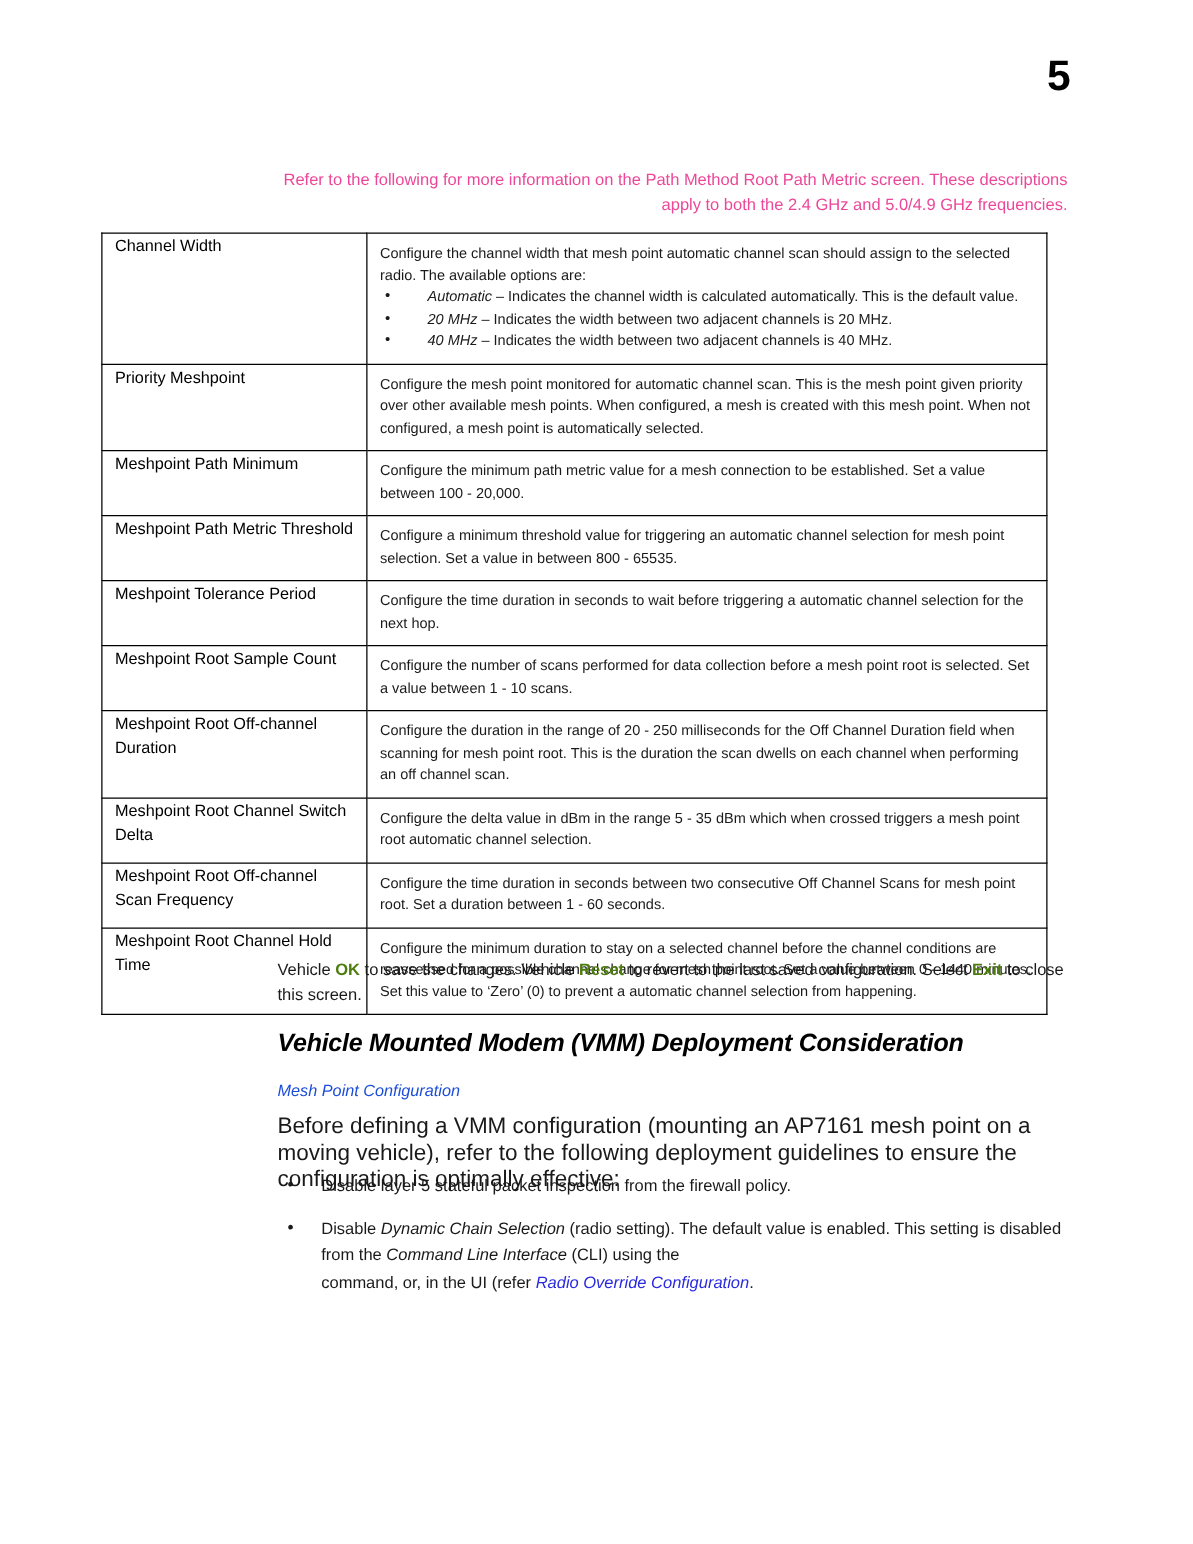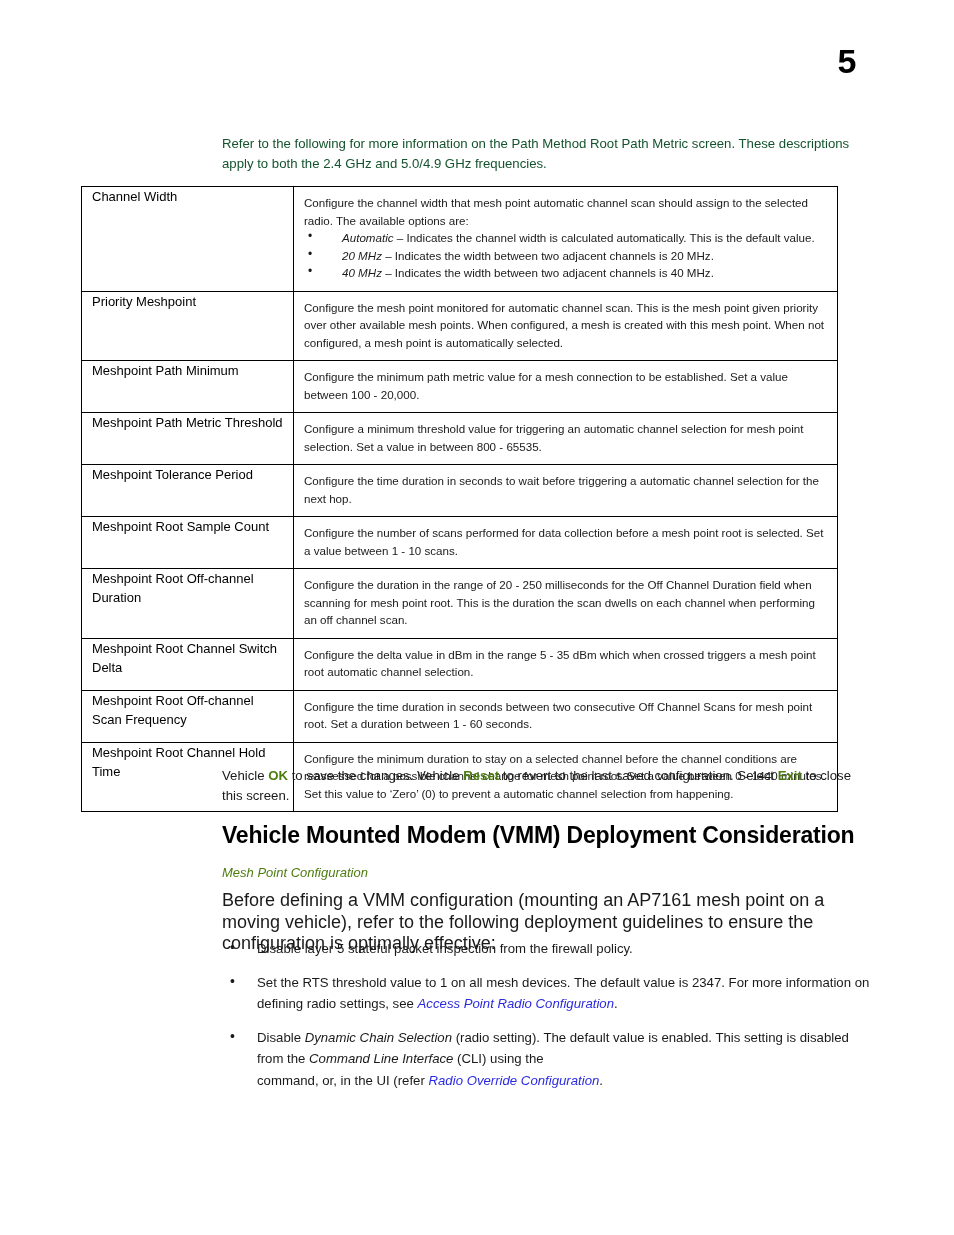--- a/index.html
+++ b/index.html
@@ -33,21 +33,22 @@
   }
 
   
   .intro {
     position: absolute;
     left: 222px;
     top: 134px;
     width: 632px;
     font-size: 13.2px;
     line-height: 19.5px;
-    color: #14532d;
+    color: #ec4899;
+    text-align: right;
   }
 
   
   .spec-table {
     position: absolute;
     left: 81px;
     top: 186px;
     width: 757px;
     border-collapse: collapse;
     table-layout: fixed;
@@ -105,35 +106,36 @@
     line-height: 19.5px;
     color: #1a1a1a;
   }
   .select-note b { font-weight: bold; color: #4d7c0f; }
 
   
   .section-heading {
     position: absolute;
     left: 222px;
     top: 823px;
-    font-size: 23px;
+    font-size: 20px;
     font-weight: bold;
+    font-style: italic;
     letter-spacing: -0.2px;
     color: #000;
     line-height: 24px;
   }
 
   
   .xref-standalone {
     position: absolute;
     left: 222px;
     top: 863px;
     font-size: 13px;
     font-style: italic;
-    color: #4d7c0f;
+    color: #1d4ed8;
     line-height: 19px;
   }
   a.xref, .xref {
     color: #2a2ae0;
     font-style: italic;
     text-decoration: none;
   }
 
   
   .body-para {
@@ -255,17 +257,16 @@
   <div class="select-note"><span>Vehicle </span><b>OK</b><span> to save the changes. Vehicle </span><b>Reset</b><span> to revert to the last saved configuration. Select </span><b>Exit</b><span> to close this screen.</span></div>
 
   <div class="section-heading">Vehicle Mounted Modem (VMM) Deployment Consideration</div>
 
   <div class="xref-standalone">Mesh Point Configuration</div>
 
   <div class="body-para">Before defining a VMM configuration (mounting an AP7161 mesh point on a moving vehicle), refer to the following deployment guidelines to ensure the configuration is optimally effective:</div>
 
   <ul class="guidelines">
       <li><span>Disable layer 5 stateful packet inspection from the firewall policy.</span></li>
-      <li><span>Set the RTS threshold value to 1 on all mesh devices. The default value is 2347. For more information on defining radio settings, see </span><a class="xref" href="#">Access Point Radio Configuration</a><span>.</span></li>
       <li><span>Disable </span><span class="it">Dynamic Chain Selection</span><span> (radio setting). The default value is enabled. This setting is disabled from the </span><span class="it">Command Line Interface</span><span> (CLI) using the</span><br><span>command, or, in the UI (refer </span><a class="xref" href="#">Radio Override Configuration</a><span>.</span></li>
     </ul>
 
 </div>
 
 </body></html>

